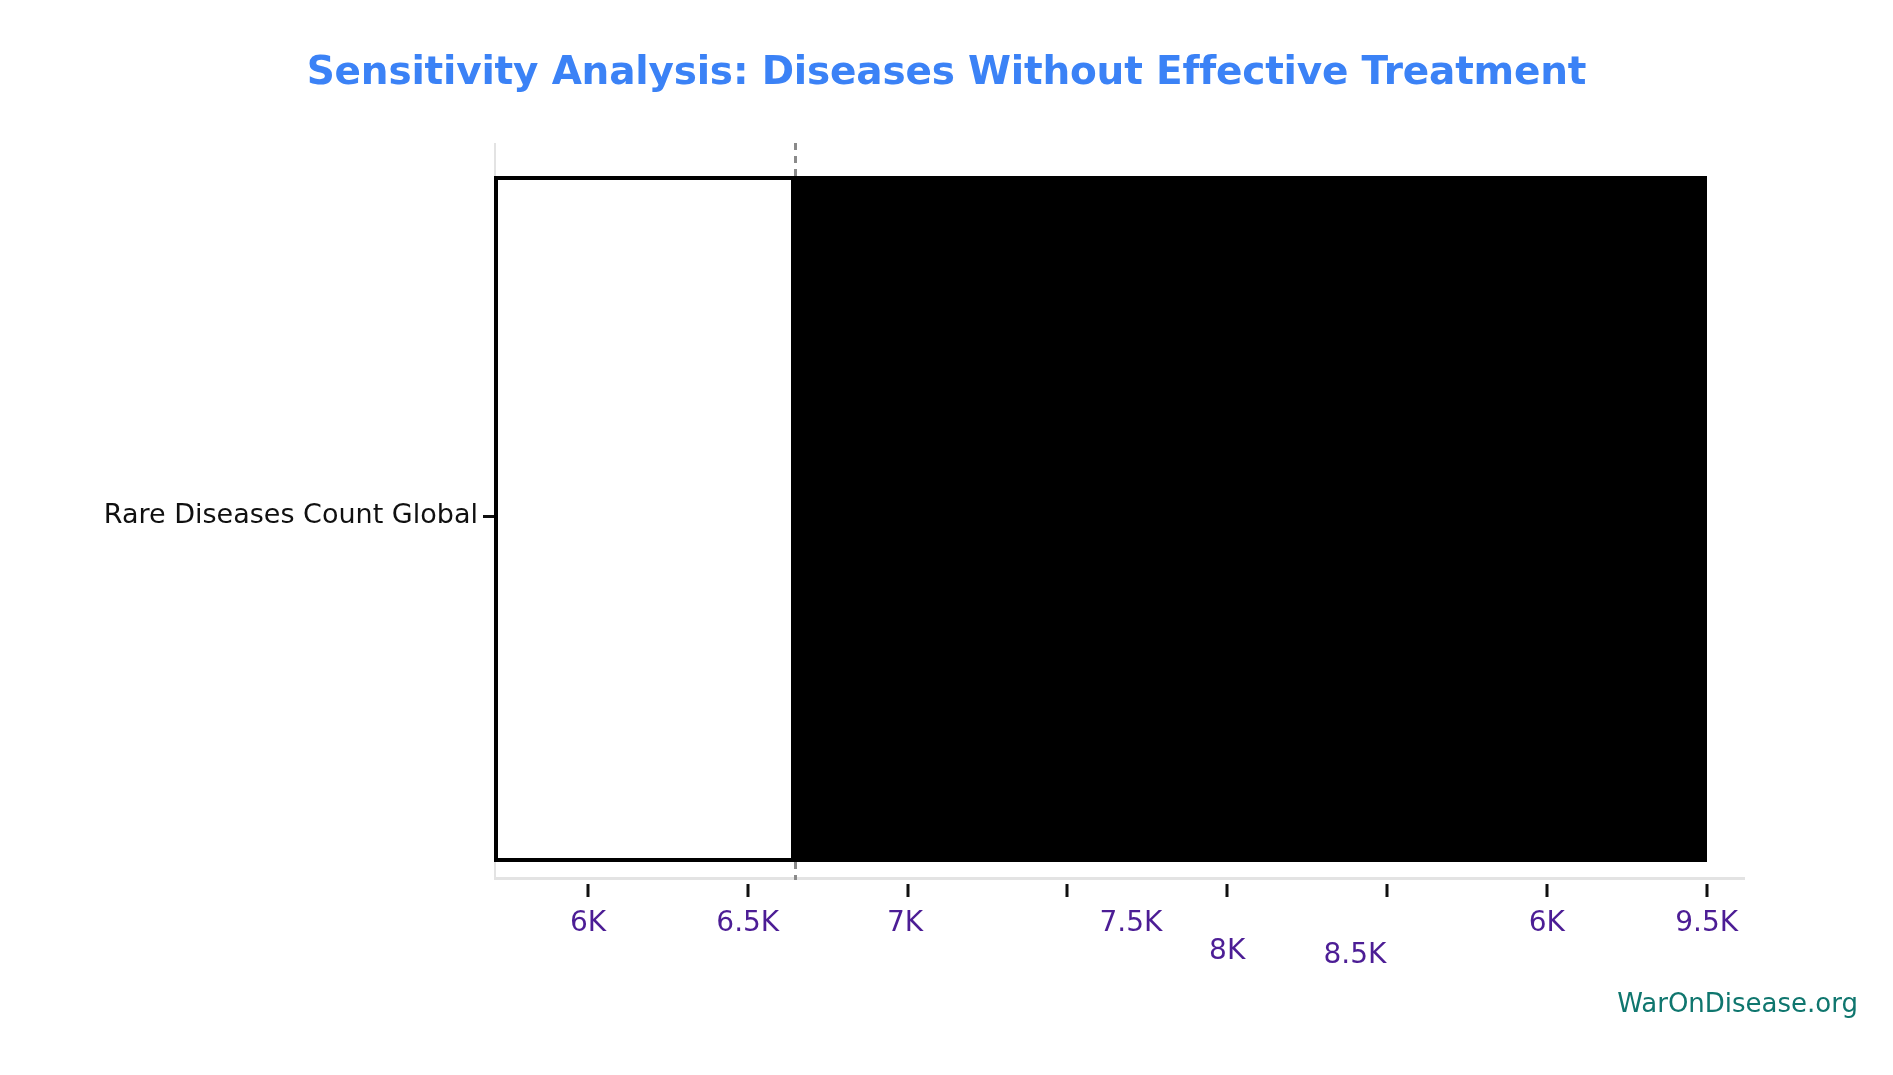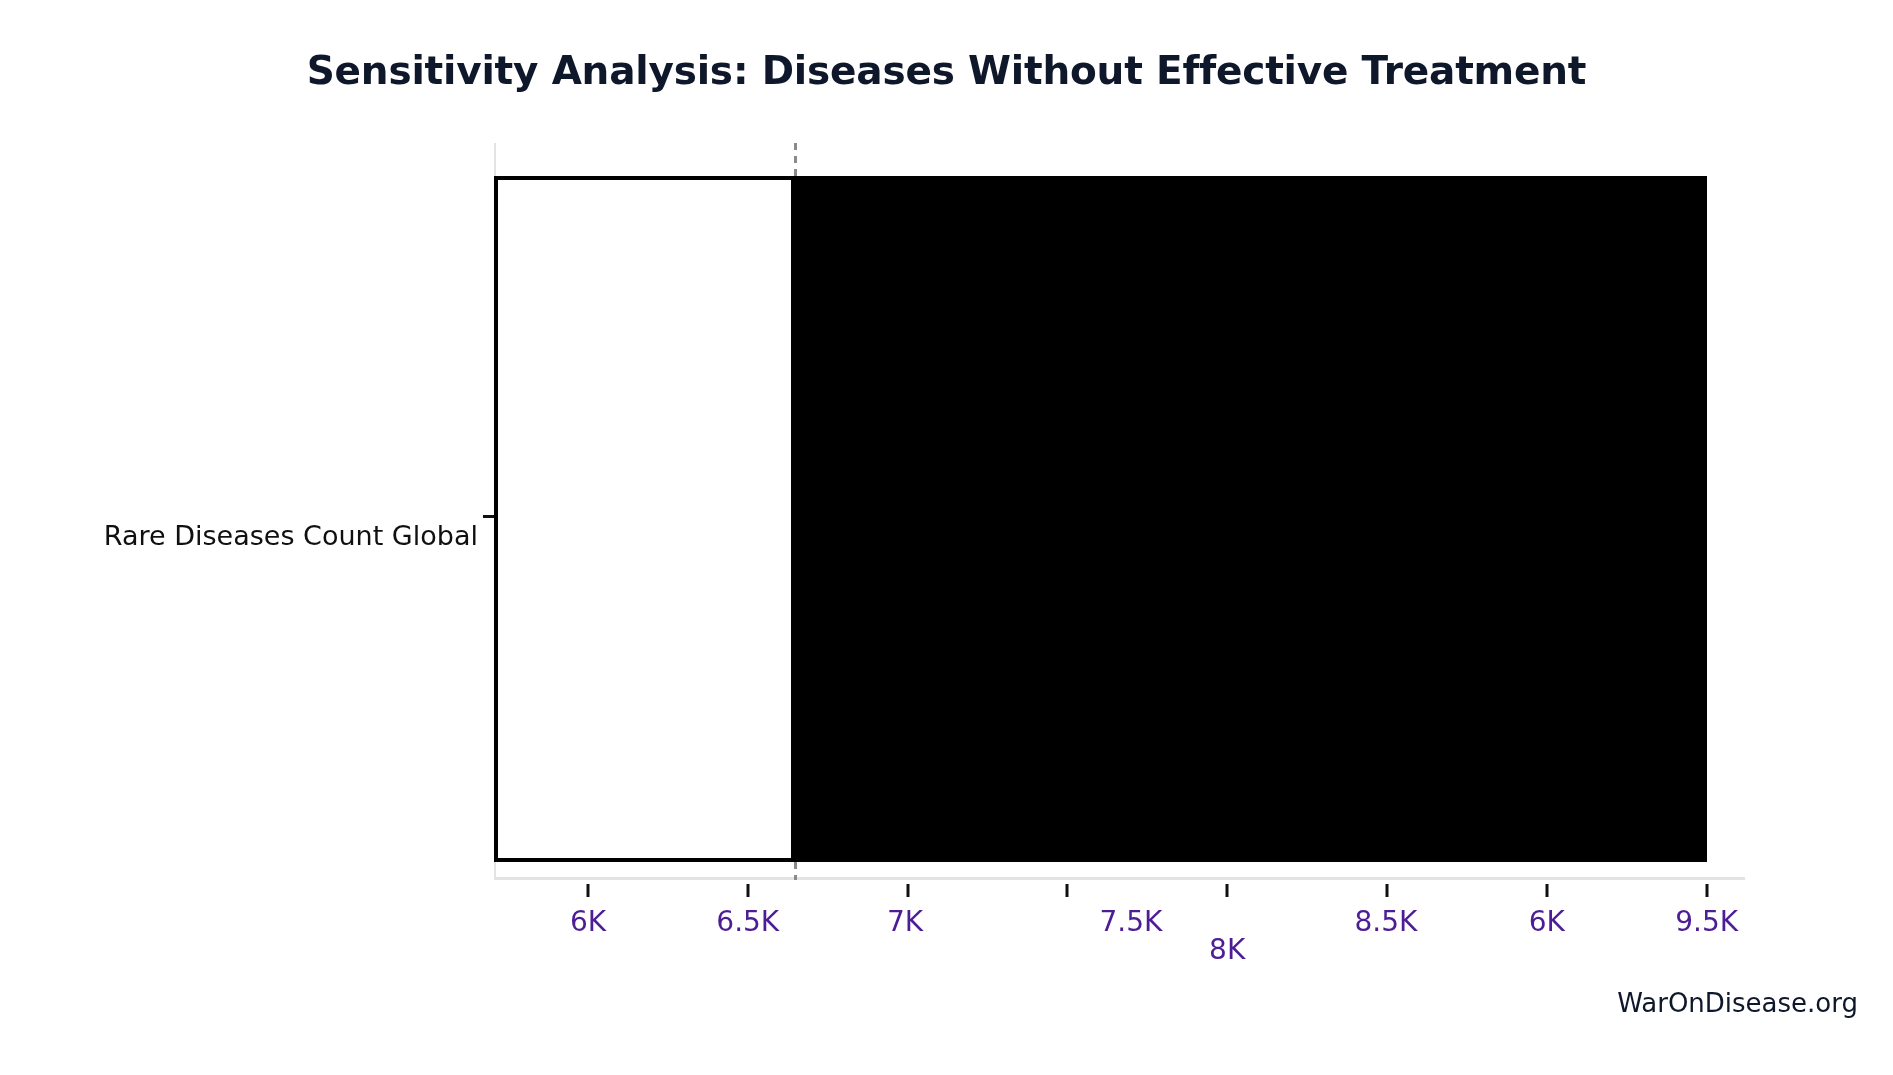--- a/index.html
+++ b/index.html
@@ -27,21 +27,21 @@
   #chart-title {
     position: absolute;
     left: 0;
     top: 48px;
     width: 1893px;
     text-align: center;
     font-family: "DejaVu Sans", sans-serif;
     font-weight: bold;
     font-size: 39px;
     letter-spacing: -0.2px;
-    color: #0f172a;
+    color: #3b82f6;
     white-space: nowrap;
   }
 
   
   #plot-area {
     position: absolute;
     left: 494px;
     top: 143px;
     width: 1251px;
     height: 737px;
@@ -103,21 +103,21 @@
     position: absolute;
     left: 483px;
     top: 515px;
     width: 11px;
     height: 3px;
     background: #101010;
   }
   #y-tick-label {
     position: absolute;
     right: 1415px;
-    top: 520px;
+    top: 498px;
     font-size: 27px;
     color: #101010;
     white-space: nowrap;
     text-align: right;
   }
 
   
   .x-tick-mark {
     position: absolute;
     top: 884px;
@@ -146,21 +146,21 @@
     color: #1a1a1a;
     white-space: nowrap;
   }
 
   
   #watermark {
     position: absolute;
     right: 35px;
     top: 988px;
     font-size: 26px;
-    color: #0f172a;
+    color: #0f766e;
     white-space: nowrap;
   }
 </style>
 </head>
 <body>
 
 <div id="figure">
 
   <div id="chart-title">Sensitivity Analysis: Diseases Without Effective Treatment</div>
 
@@ -186,21 +186,21 @@
       <div class="x-tick-label" style="left: 587.969px;">6K</div>
       <div class="x-tick-mark" style="left: 747.78px;"></div>
       <div class="x-tick-label" style="left: 747.78px;">6.5K</div>
       <div class="x-tick-mark" style="left: 907.591px;"></div>
       <div class="x-tick-label" style="left: 905px;">7K</div>
       <div class="x-tick-mark" style="left: 1067.4px;"></div>
       <div class="x-tick-label" style="left: 1131px;">7.5K</div>
       <div class="x-tick-mark" style="left: 1227.21px;"></div>
       <div class="x-tick-label" style="left: 1227.21px; margin-top: 28px;">8K</div>
       <div class="x-tick-mark" style="left: 1387.02px;"></div>
-      <div class="x-tick-label" style="left: 1386px;">8.5K</div>
+      <div class="x-tick-label" style="left: 1355px; margin-top: 32px;">8.5K</div>
       <div class="x-tick-mark" style="left: 1546.83px;"></div>
       <div class="x-tick-label" style="left: 1546.83px;">6K</div>
       <div class="x-tick-mark" style="left: 1706.65px;"></div>
       <div class="x-tick-label" style="left: 1706.65px;">9.5K</div>
     </div>
 
 
   <div id="watermark">WarOnDisease.org</div>
 
 </div>

